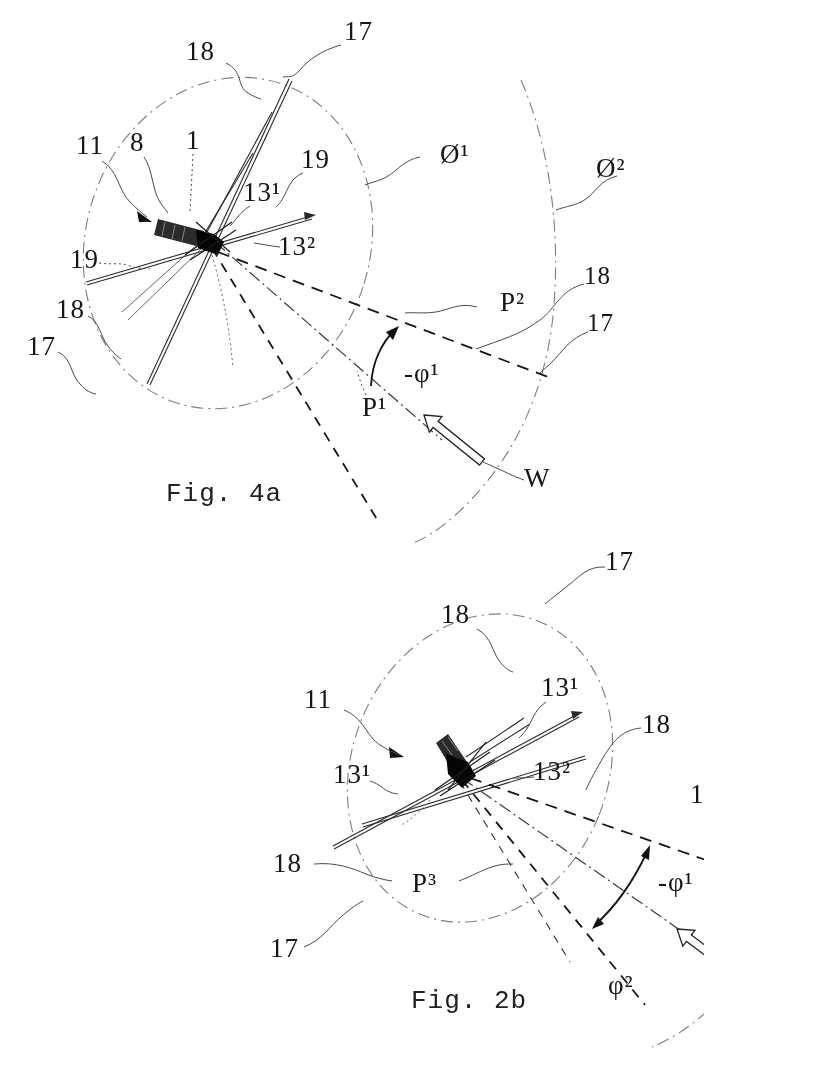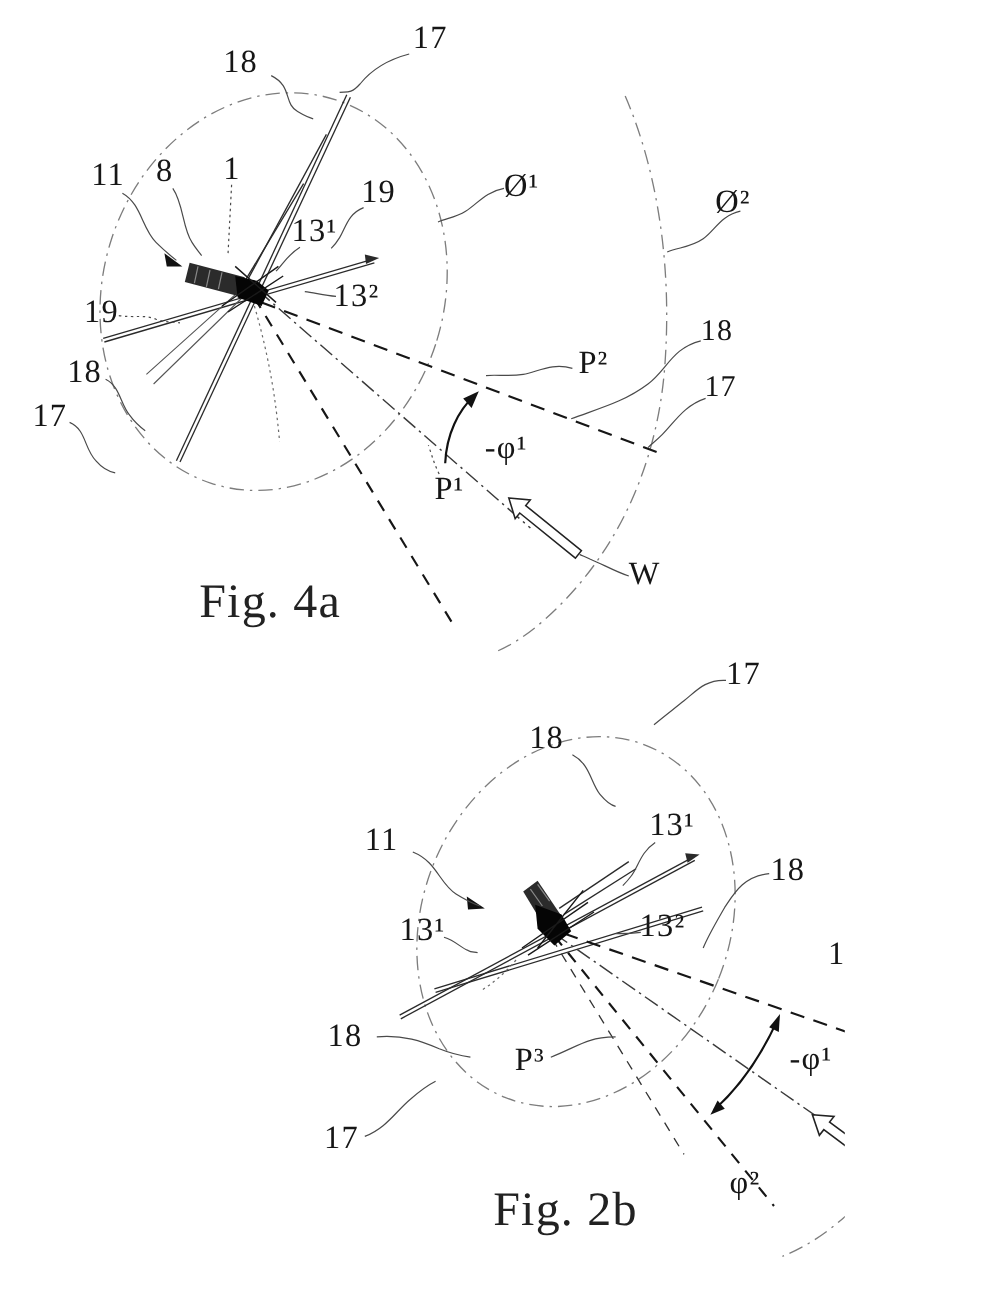--- a/index.html
+++ b/index.html
@@ -1,22 +1,22 @@
 <!DOCTYPE html>
 <html><head>
 <meta charset="utf-8">
 <style>
   html,body{margin:0;padding:0;background:#fff;}
   #stage{position:relative;width:704px;height:1077px;background:#ffffff;overflow:hidden;
          font-family:"Liberation Serif","DejaVu Serif",serif;}
   #linework{position:absolute;left:0;top:0;width:838px;height:1077px;}
   .lbl{position:absolute;font-size:27px;line-height:1;color:#161616;letter-spacing:1px;white-space:nowrap;}
   .lbl.small{font-size:25px;}
-  .caption{position:absolute;font-family:Liberation Serif, serif;
-           font-size:40px;line-height:1;color:#222;font-weight:500;letter-spacing:1px;}
+  .caption{position:absolute;font-family:Liberation Mono, monospace;
+           font-size:26px;line-height:1;color:#222;font-weight:500;letter-spacing:1px;}
 </style>
 </head>
 <body>
 
 <div id="stage">
 
 <svg id="linework" viewBox="0 0 838 1077" xmlns="http://www.w3.org/2000/svg">
 
   <g>
 
@@ -140,39 +140,39 @@
   <div class="lbl" style="left:344px;top:18px">17</div>
   <div class="lbl" style="left:76px;top:132px">11</div>
   <div class="lbl" style="left:130px;top:129px">8</div>
   <div class="lbl" style="left:186px;top:127px">1</div>
   <div class="lbl" style="left:301px;top:146px">19</div>
   <div class="lbl" style="left:243px;top:179px">13¹</div>
   <div class="lbl" style="left:278px;top:233px">13²</div>
   <div class="lbl" style="left:70px;top:246px">19</div>
   <div class="lbl" style="left:56px;top:296px">18</div>
   <div class="lbl" style="left:27px;top:333px">17</div>
-  <div class="lbl" style="left:420px;top:141px">Ø¹</div>
+  <div class="lbl" style="left:440px;top:141px">Ø¹</div>
   <div class="lbl" style="left:596px;top:155px">Ø²</div>
   <div class="lbl small" style="left:584px;top:263px">18</div>
   <div class="lbl small" style="left:587px;top:310px">17</div>
-  <div class="lbl" style="left:482px;top:289px">P²</div>
+  <div class="lbl" style="left:500px;top:289px">P²</div>
   <div class="lbl" style="left:404px;top:360px">-φ¹</div>
   <div class="lbl" style="left:362px;top:394px">P¹</div>
   <div class="lbl" style="left:524px;top:465px">W</div>
   <div class="caption" style="left:166px;top:481px">Fig. 4a</div>
 
   <div class="lbl" style="left:605px;top:548px">17</div>
   <div class="lbl" style="left:441px;top:601px">18</div>
   <div class="lbl" style="left:541px;top:674px">13¹</div>
   <div class="lbl" style="left:304px;top:686px">11</div>
   <div class="lbl" style="left:642px;top:711px">18</div>
   <div class="lbl" style="left:333px;top:761px">13¹</div>
   <div class="lbl" style="left:533px;top:758px">13²</div>
   <div class="lbl" style="left:690px;top:781px">17</div>
   <div class="lbl" style="left:273px;top:850px">18</div>
-  <div class="lbl" style="left:429px;top:870px">P³</div>
+  <div class="lbl" style="left:412px;top:870px">P³</div>
   <div class="lbl" style="left:658px;top:869px">-φ¹</div>
   <div class="lbl" style="left:270px;top:935px">17</div>
   <div class="lbl" style="left:608px;top:972px">φ²</div>
   <div class="lbl" style="left:753px;top:960px">W</div>
   <div class="caption" style="left:411px;top:988px">Fig. 2b</div>
 
 </div>
 
 </body></html>

